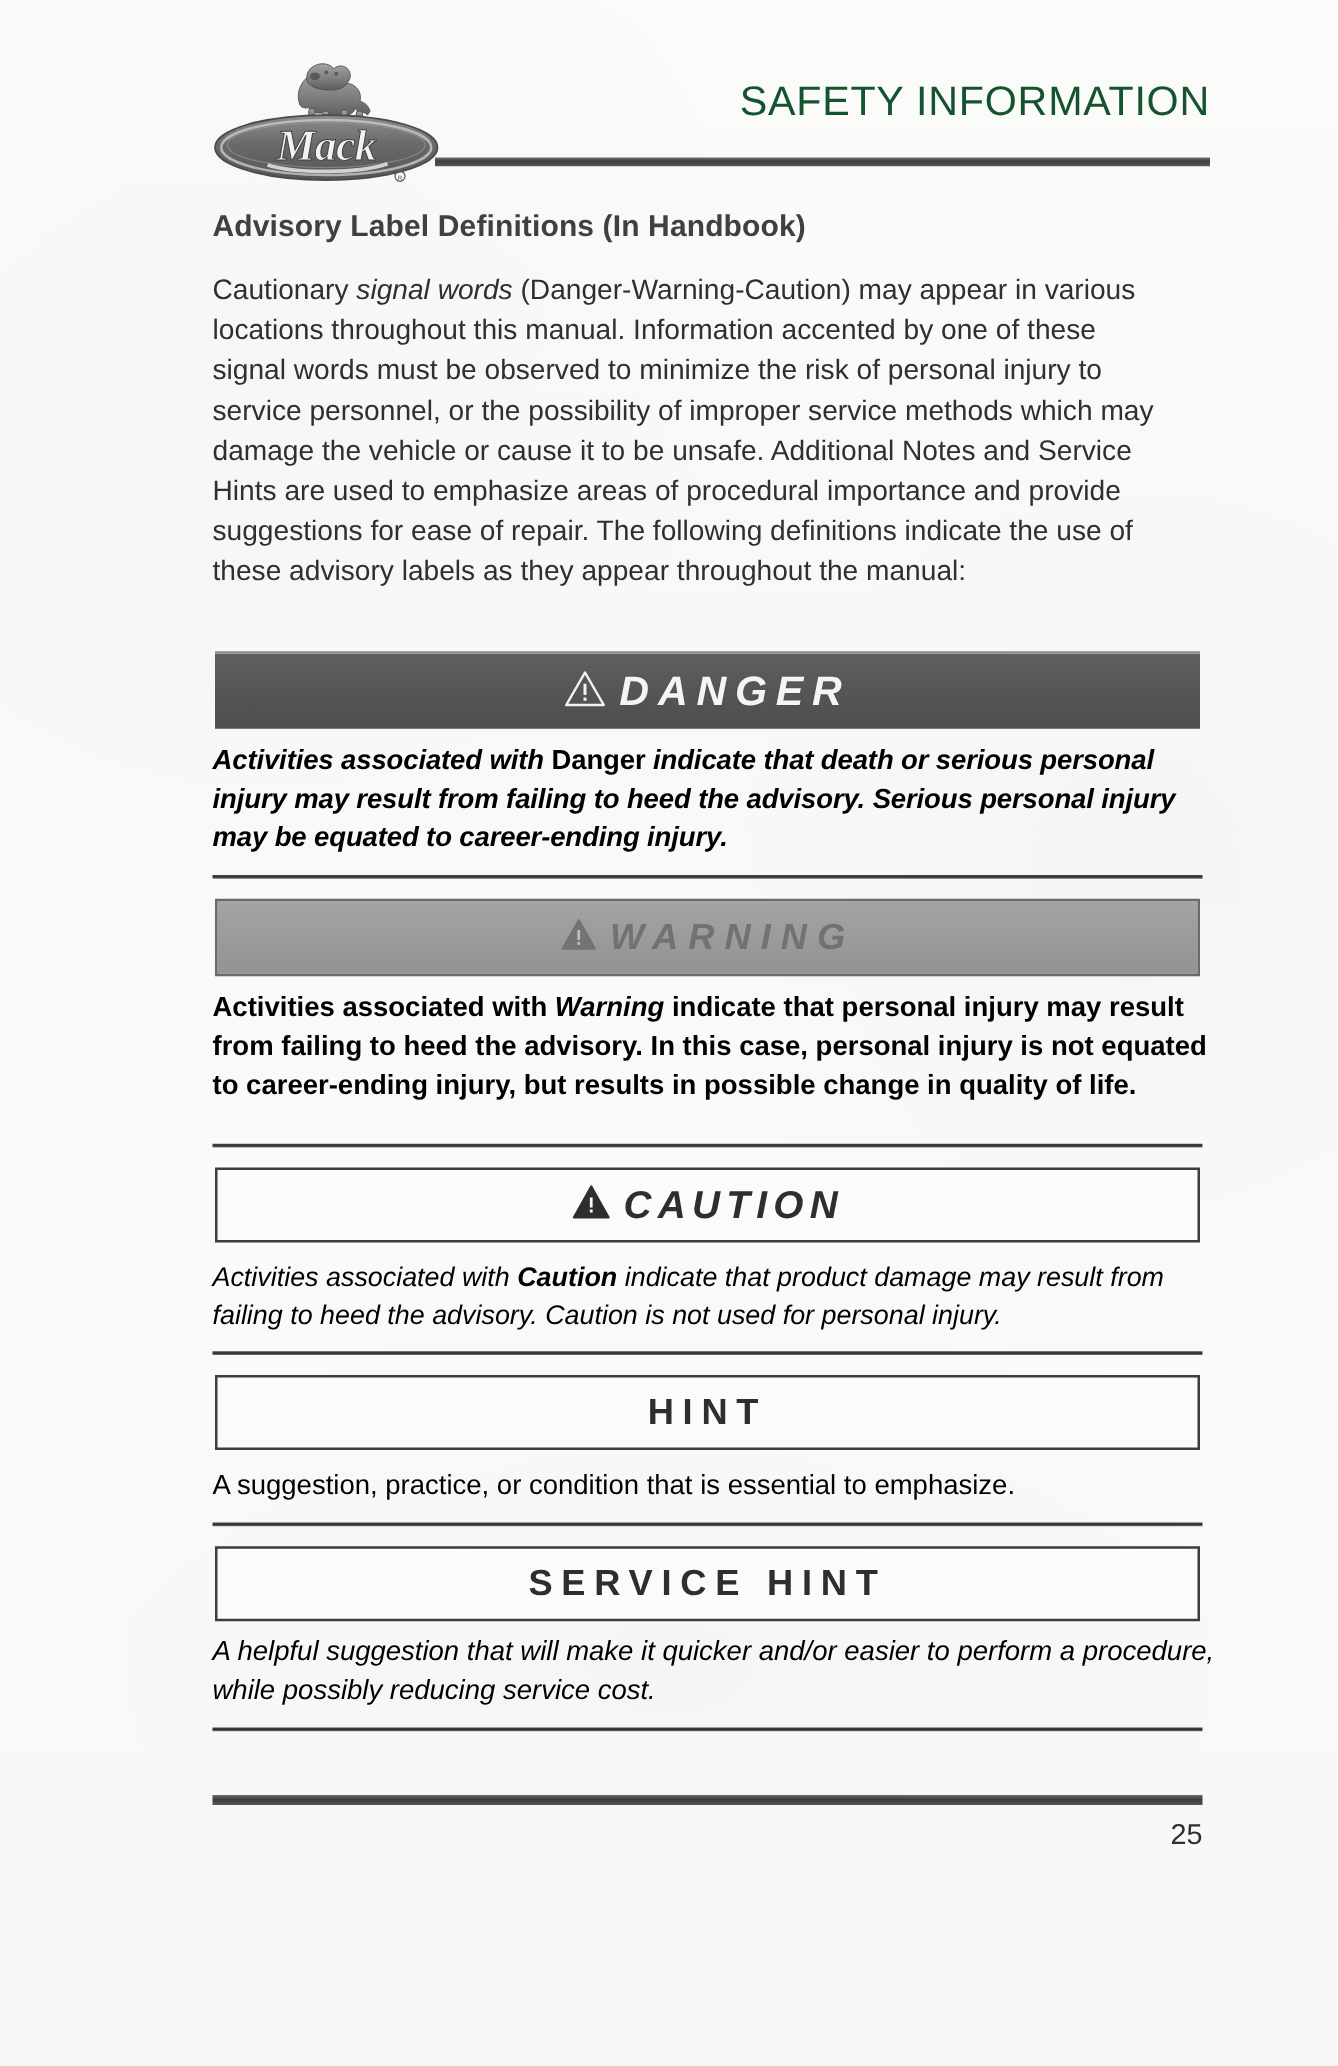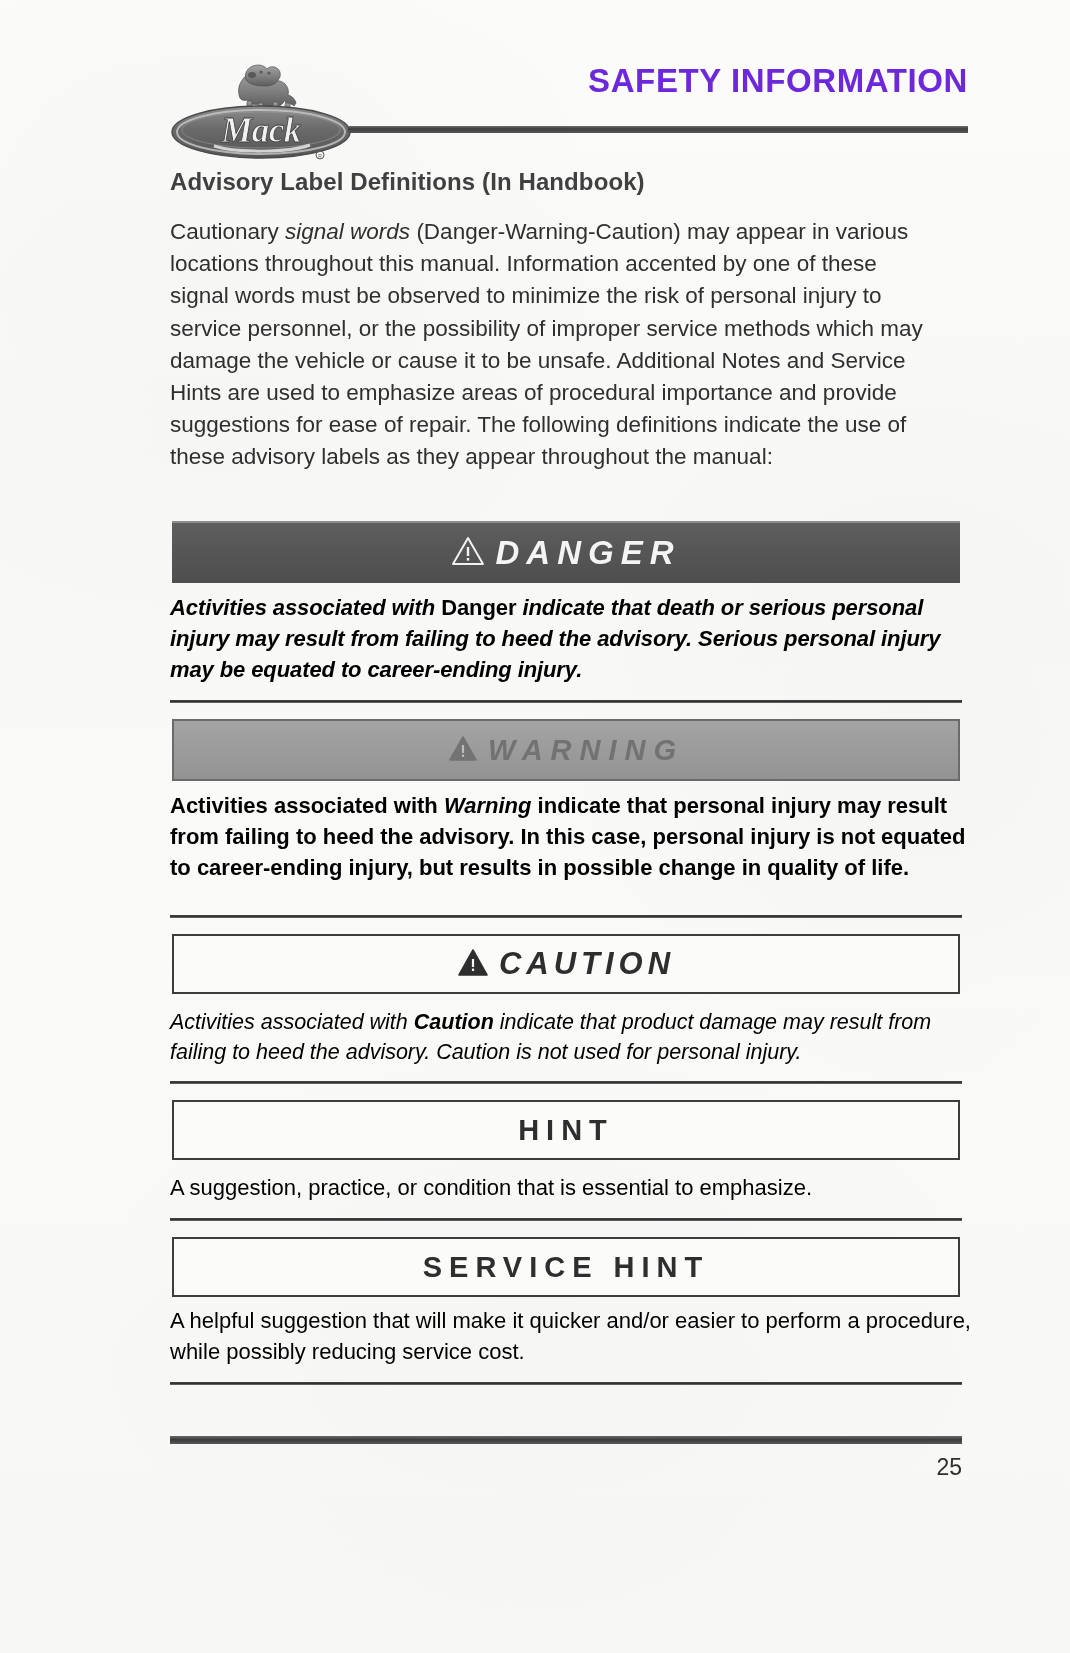--- a/index.html
+++ b/index.html
@@ -38,34 +38,34 @@
   .header {
     position: absolute;
     left: 168px;
     top: 42px;
     width: 800px;
     height: 100px;
   }
   .logo {
     position: absolute;
     left: 0px;
-    top: 18px;
+    top: 4px;
     width: 186px;
     height: 100px;
   }
   .logo svg { display: block; }
 
   .header-title {
     position: absolute;
     right: 0px;
     top: 20px;
     font-size: 33px;
-    font-weight: bold;
+    font-weight: normal;
     letter-spacing: 0.6px;
-    color: #6d28d9;
+    color: #14532d;
     text-align: right;
     white-space: nowrap;
   }
   .header-rule {
     position: absolute;
     left: 180px;
     right: 0px;
     top: 84px;
     height: 7px;
     background: linear-gradient(180deg, #6e6e6e 0%, #3f3f3f 40%, #565656 100%);
@@ -206,20 +206,21 @@
   .adv-note {
     top: 1172px;
     font-size: 22px;
     line-height: 31px;
   }
   .adv-hint {
     top: 1305px;
     font-size: 22px;
     line-height: 31px;
     width: 810px;
+    font-style: italic;
   }
 
   
   .sep {
     position: absolute;
     left: 170px;
     width: 792px;
     height: 3px;
     background: linear-gradient(180deg, #4a4a4a 0%, #2f2f2f 55%, #7a7a7a 100%);
   }

